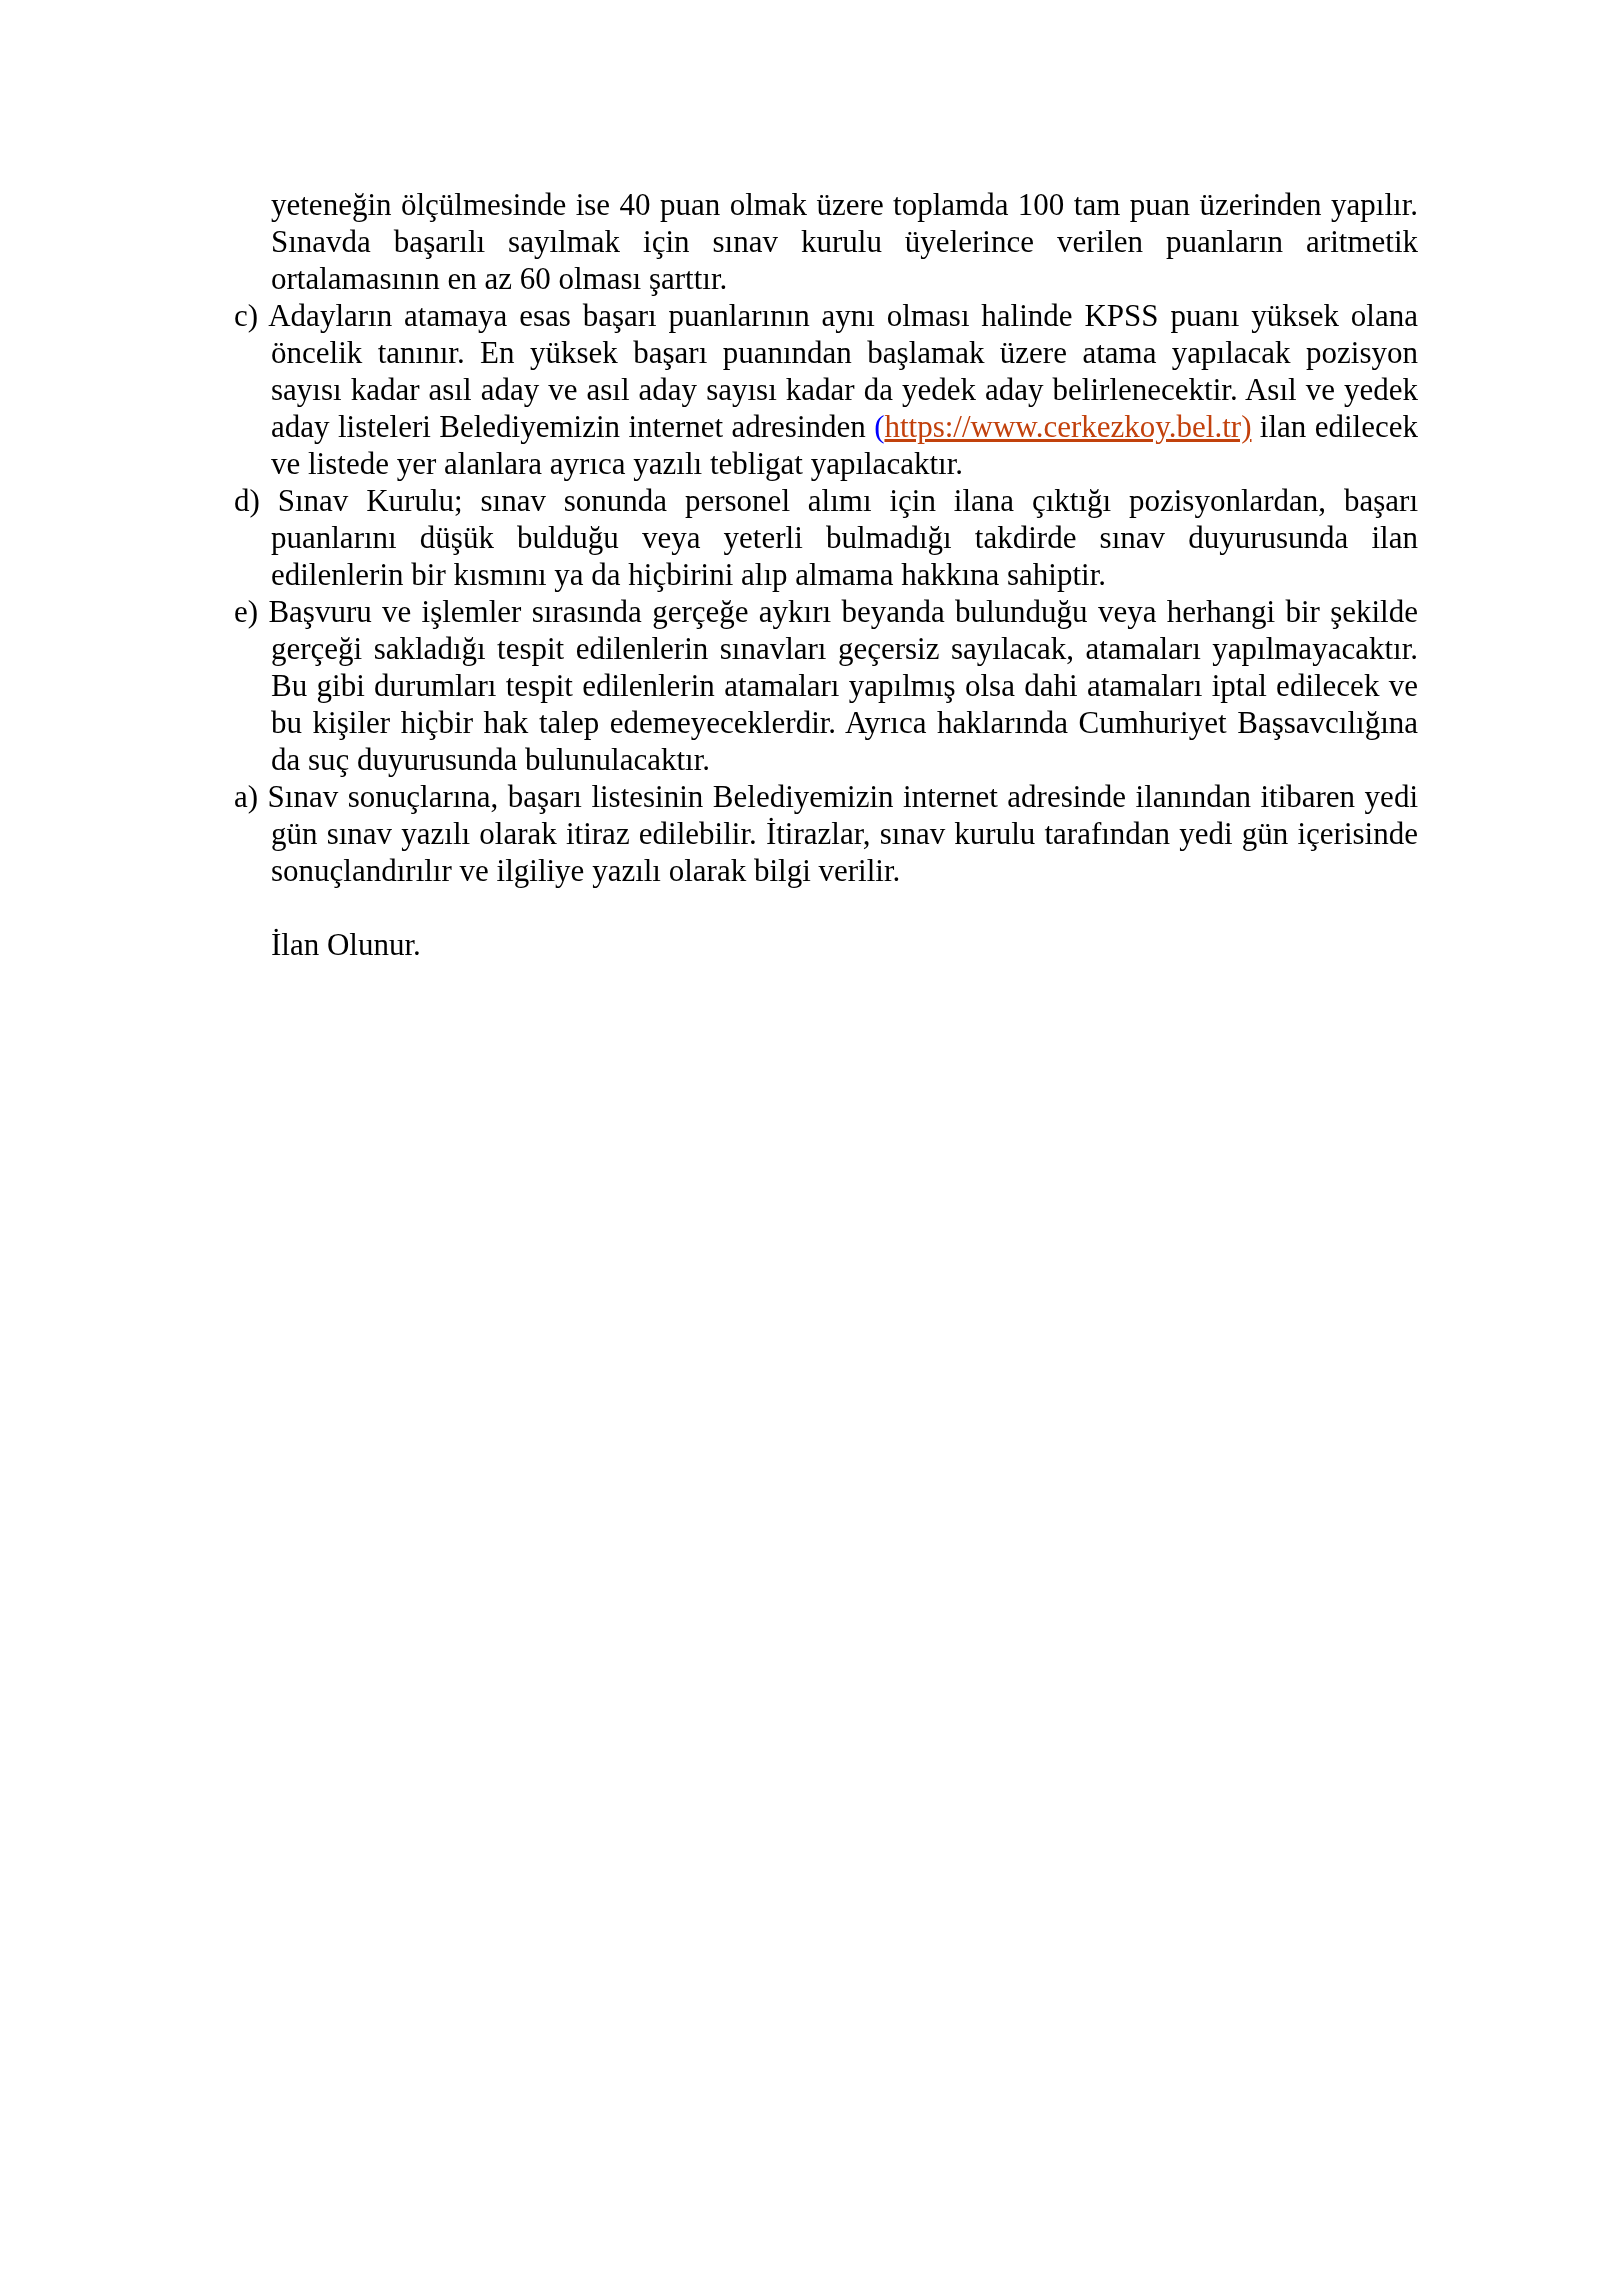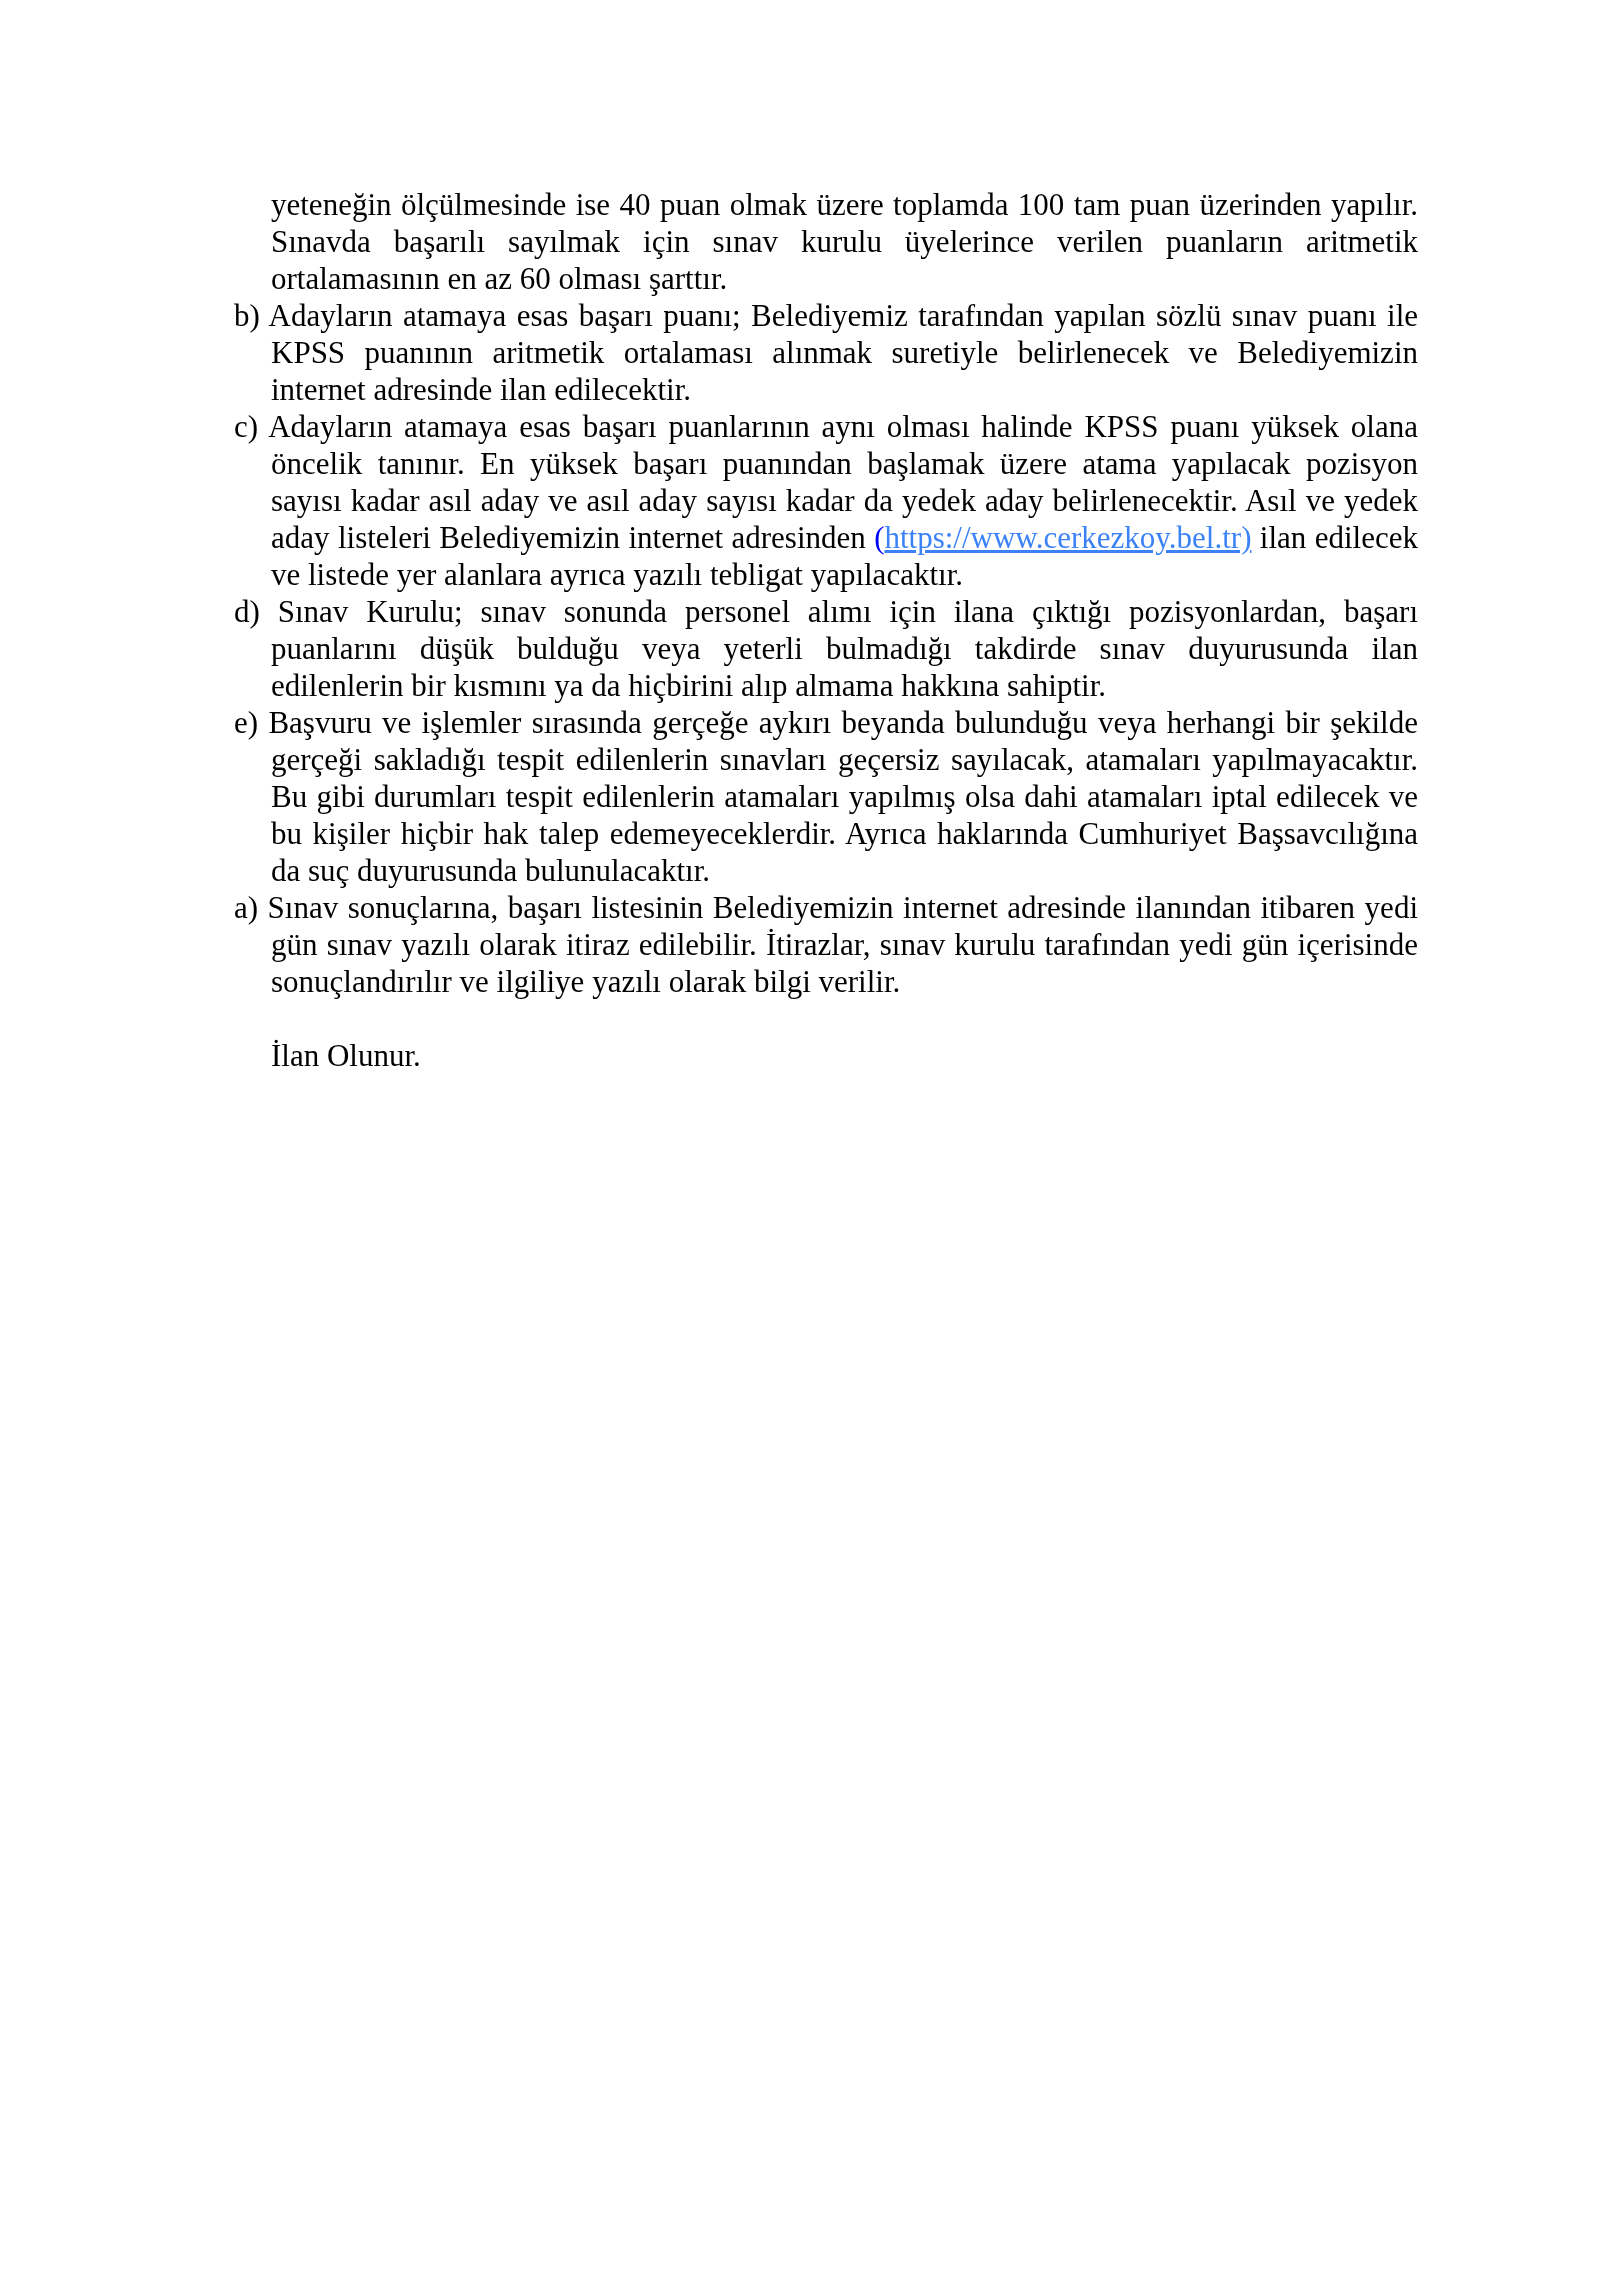--- a/index.html
+++ b/index.html
@@ -35,21 +35,21 @@
     text-indent: -37px;
   }
   .marker {
     white-space: pre;
   }
   .link-paren {
     color: #0000ff;
     text-decoration: none;
   }
   a.link {
-    color: #3b82f6;
+    color: #c2410c;
     text-decoration: underline;
     cursor: pointer;
   }
   .closing {
     margin: 8px;
     margin-top: 37px;
     margin-left: 37px;
     text-align: left;
   }
   .signature {
@@ -61,21 +61,20 @@
   }
 </style>
 </head>
 <body>
 
 <div class="page">
   <div class="content">
 
     <p class="para">yeteneğin ölçülmesinde ise 40 puan olmak üzere toplamda 100 tam puan üzerinden yapılır. Sınavda başarılı sayılmak için sınav kurulu üyelerince verilen puanların aritmetik ortalamasının en az 60 olması şarttır.</p>
 
-    <div class="item"><span class="marker">b) </span><span>Adayların atamaya esas başarı puanı; Belediyemiz tarafından yapılan sözlü sınav puanı ile KPSS puanının aritmetik ortalaması alınmak suretiyle belirlenecek ve Belediyemizin internet adresinde ilan edilecektir.</span></div>
 
     <div class="item"><span class="marker">c) </span><span>Adayların atamaya esas başarı puanlarının aynı olması halinde KPSS puanı yüksek olana öncelik tanınır. En yüksek başarı puanından başlamak üzere atama yapılacak pozisyon sayısı kadar asıl aday ve asıl aday sayısı kadar da yedek aday belirlenecektir. Asıl ve yedek aday listeleri Belediyemizin internet adresinden </span><span class="link-paren">(</span><a class="link">https://www.cerkezkoy.bel.tr)</a><span> ilan edilecek ve listede yer alanlara ayrıca yazılı tebligat yapılacaktır.</span></div>
 
     <div class="item"><span class="marker">d) </span><span>Sınav Kurulu; sınav sonunda personel alımı için ilana çıktığı pozisyonlardan, başarı puanlarını düşük bulduğu veya yeterli bulmadığı takdirde sınav duyurusunda ilan edilenlerin bir kısmını ya da hiçbirini alıp almama hakkına sahiptir.</span></div>
 
     <div class="item"><span class="marker">e) </span><span>Başvuru ve işlemler sırasında gerçeğe aykırı beyanda bulunduğu veya herhangi bir şekilde gerçeği sakladığı tespit edilenlerin sınavları geçersiz sayılacak, atamaları yapılmayacaktır. Bu gibi durumları tespit edilenlerin atamaları yapılmış olsa dahi atamaları iptal edilecek ve bu kişiler hiçbir hak talep edemeyeceklerdir. Ayrıca haklarında Cumhuriyet Başsavcılığına da suç duyurusunda bulunulacaktır.</span></div>
 
     <div class="item"><span class="marker">a) </span><span>Sınav sonuçlarına, başarı listesinin Belediyemizin internet adresinde ilanından itibaren yedi gün sınav yazılı olarak itiraz edilebilir. İtirazlar, sınav kurulu tarafından yedi gün içerisinde sonuçlandırılır ve ilgiliye yazılı olarak bilgi verilir.</span></div>
 
     <p class="closing">İlan Olunur.</p>

